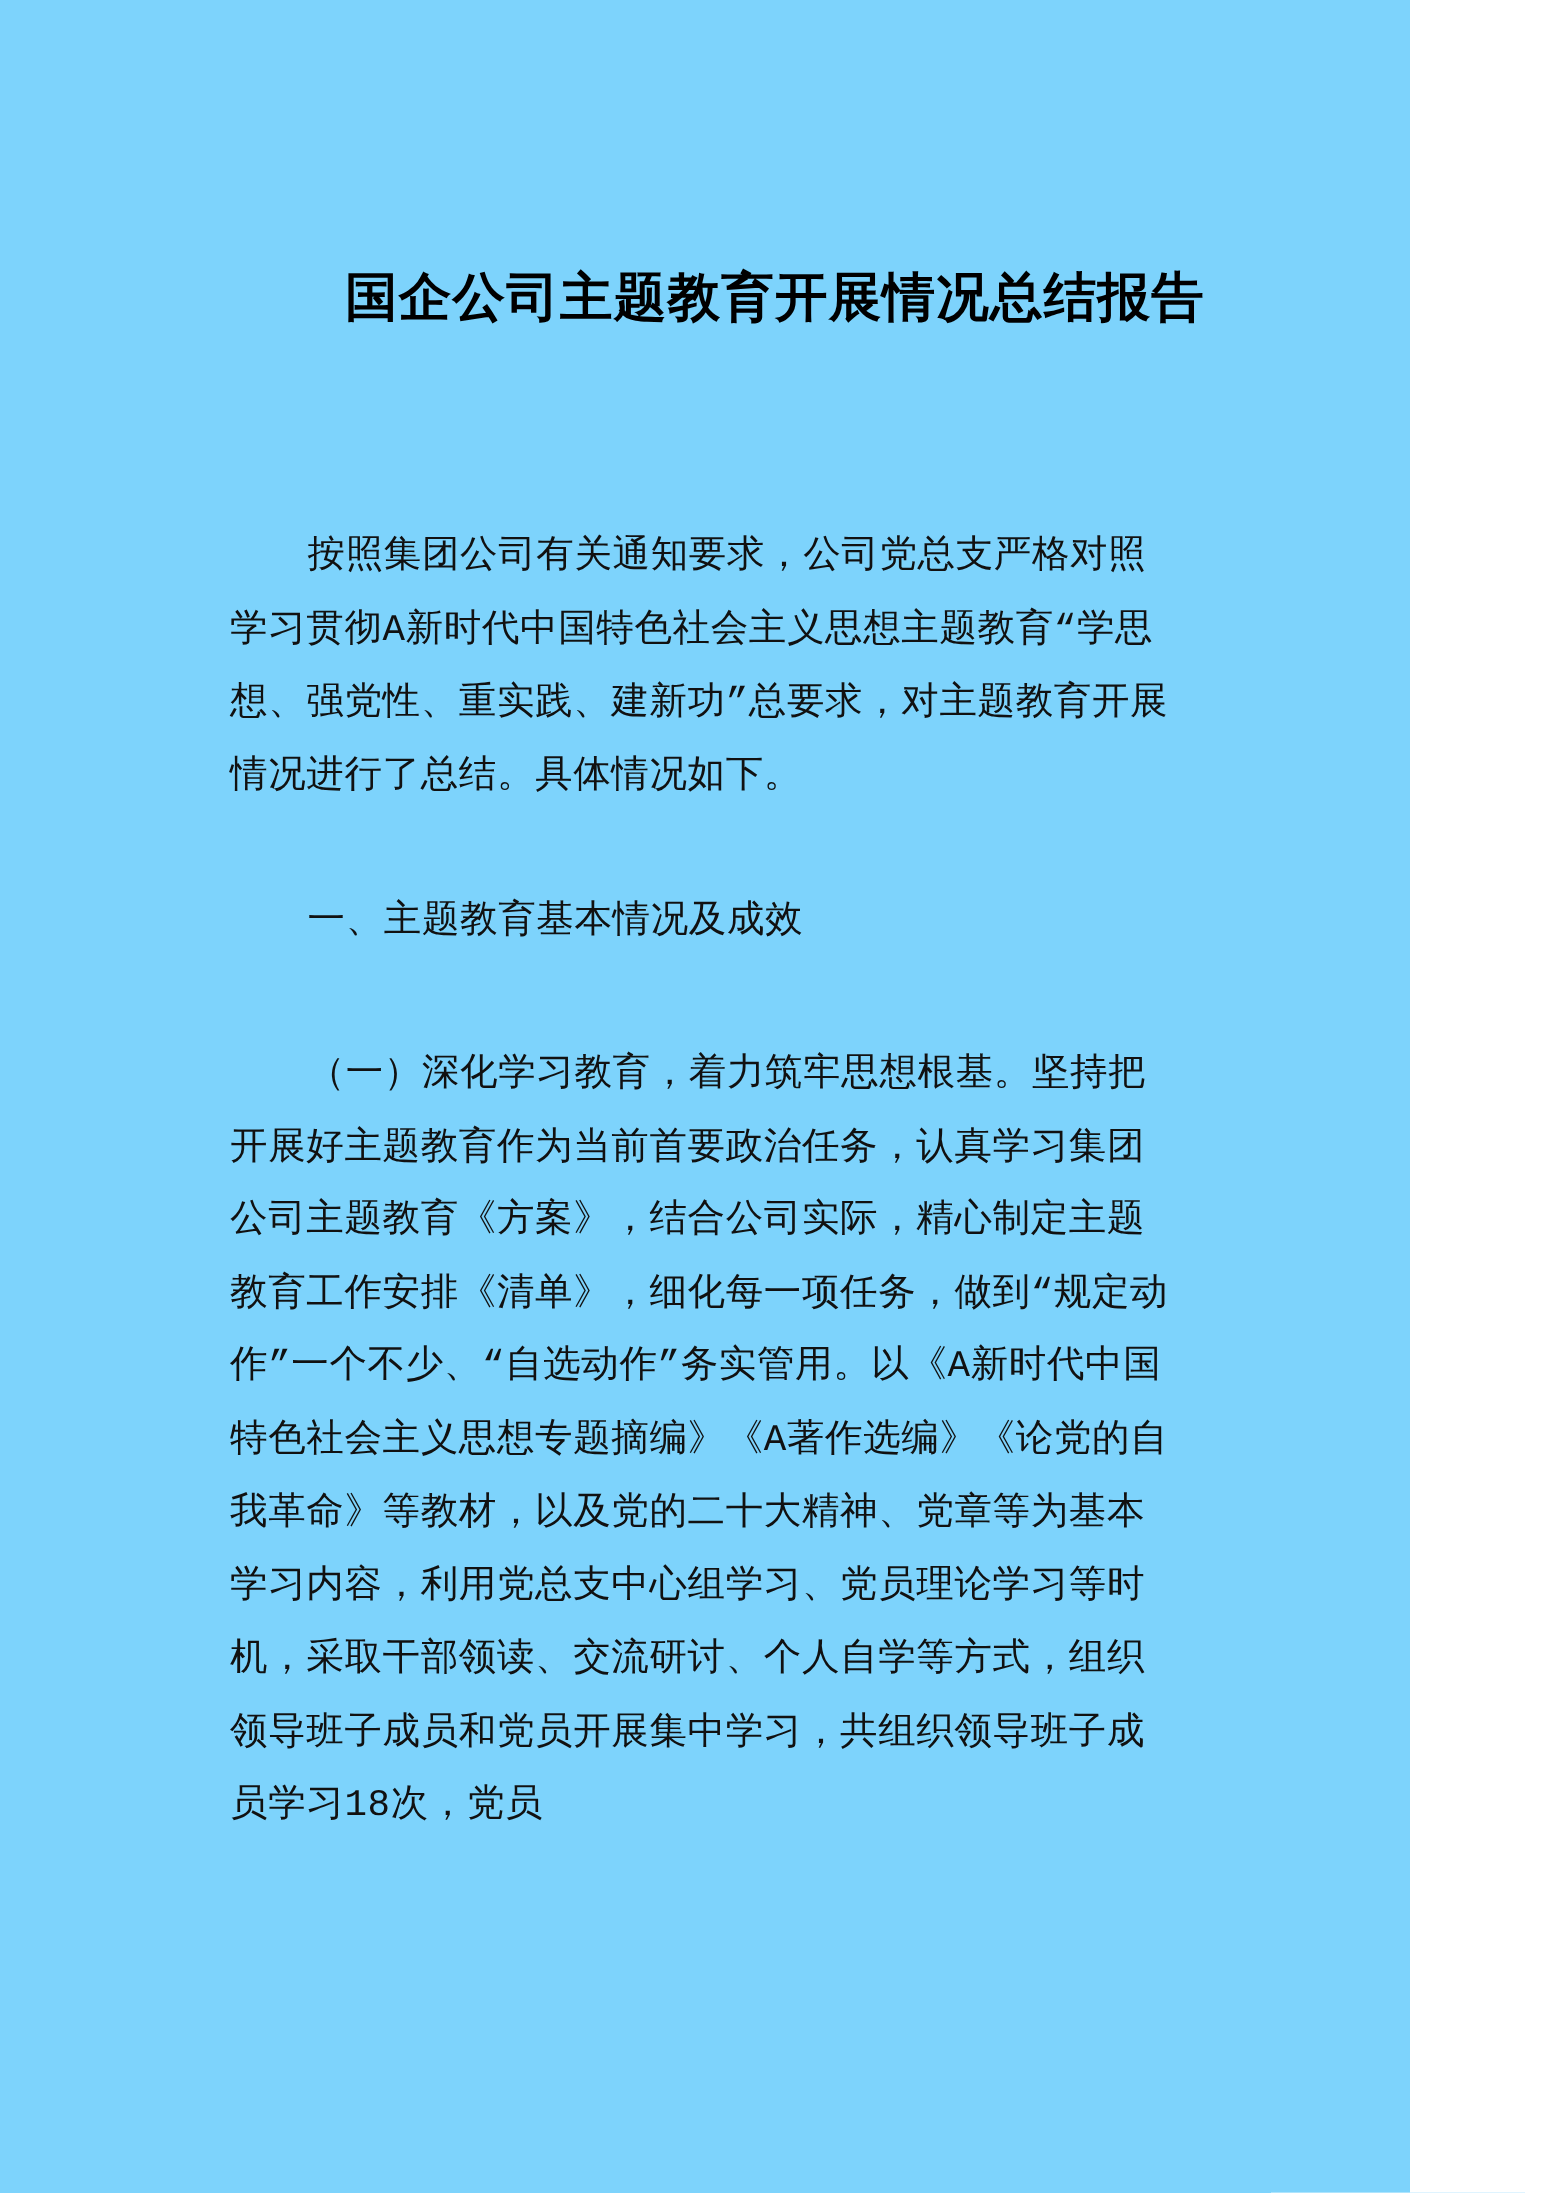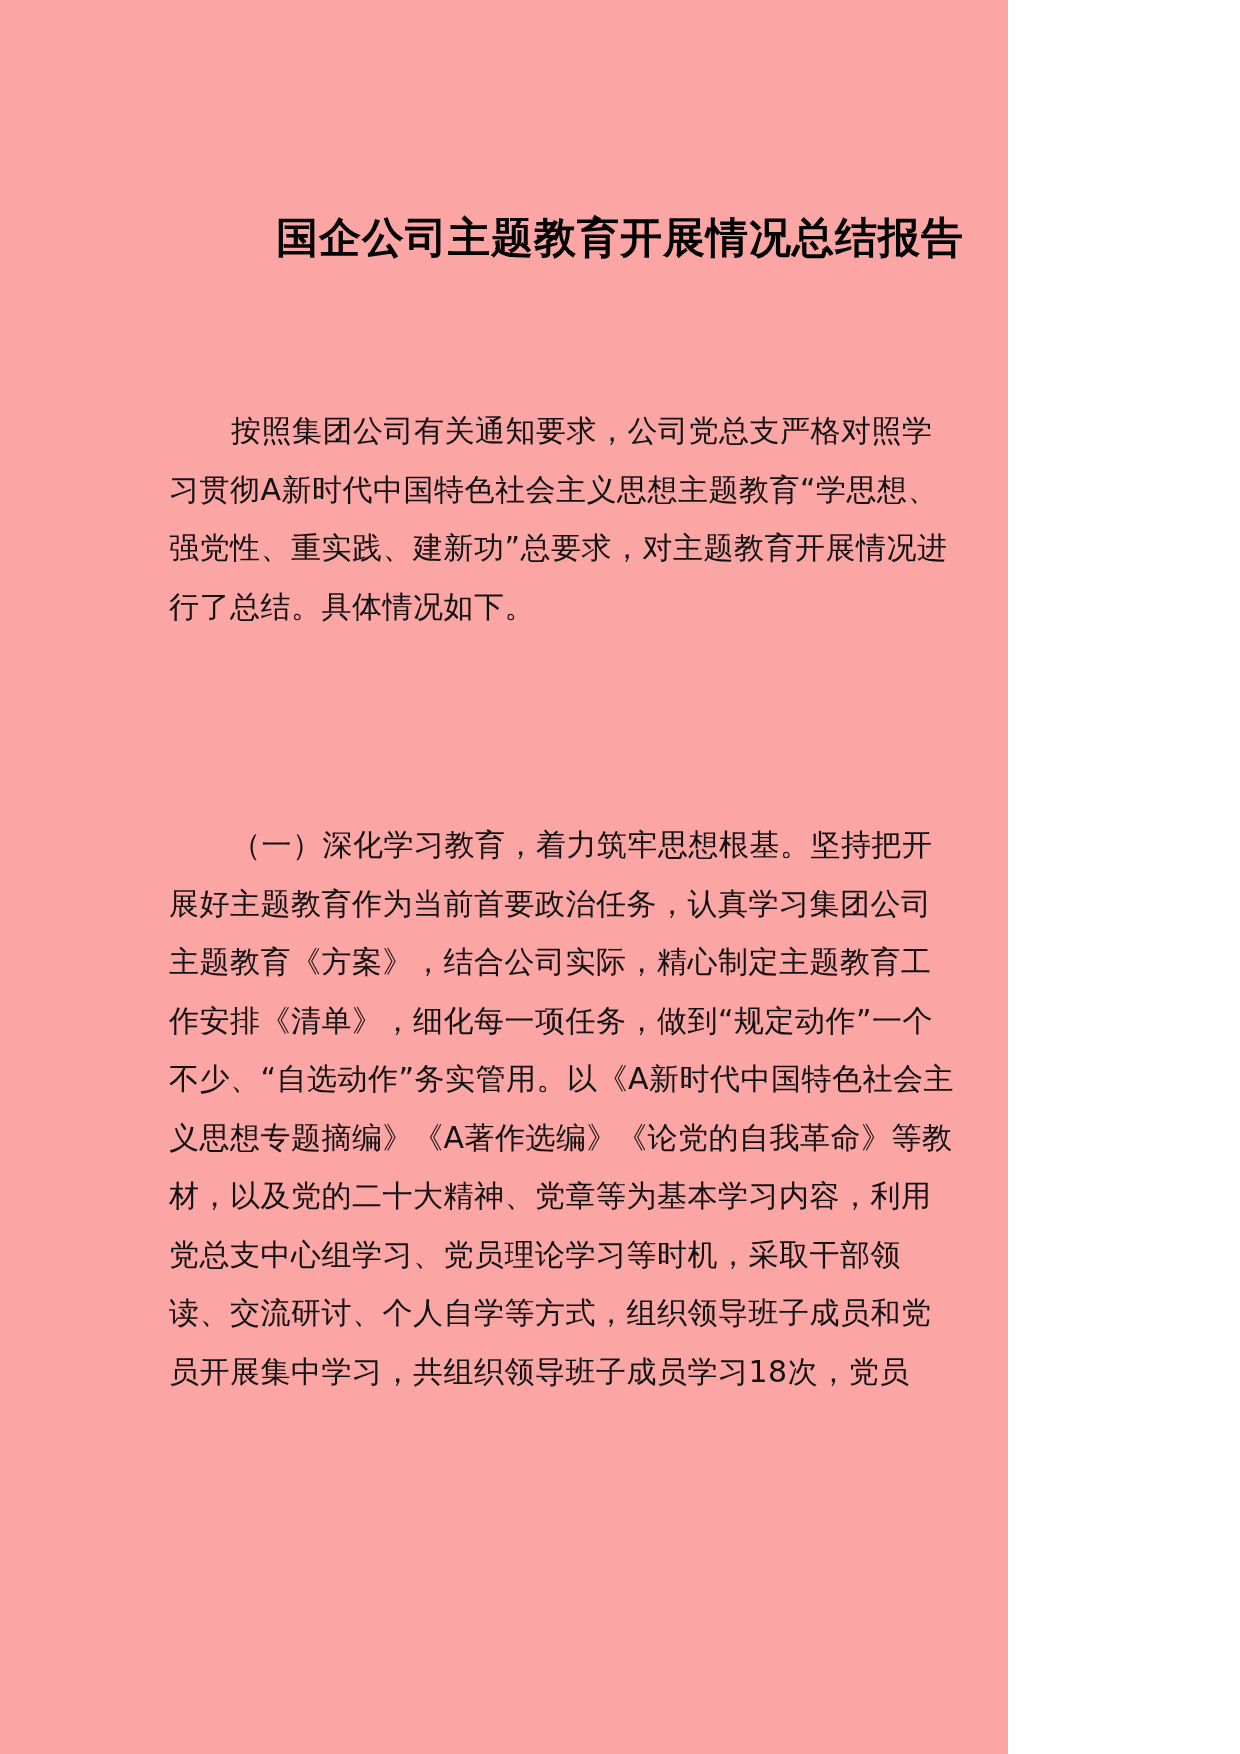--- a/index.html
+++ b/index.html
@@ -12,23 +12,23 @@
       height: 1754px;
       position: relative;
       overflow: hidden;
       font-family: "DejaVu Sans", "Liberation Sans", sans-serif;
       color: #111111;
     }
     .page {
       position: absolute;
       left: 0;
       top: 0;
-      width: 1008px;
+      width: 1128px;
       height: 1754px;
-      background: #fca5a5;
+      background: #7dd3fc;
     }
     .doc-title {
       position: absolute;
       left: 0;
       width: 1240px;
       top: 180px;
       text-align: center;
       font-size: 42px;
       font-weight: bold;
       letter-spacing: 1px;
@@ -39,36 +39,40 @@
       position: absolute;
       left: 168px;
       width: 790px;
       font-size: 30px;
       line-height: 58.5px;
       letter-spacing: 0.5px;
       color: #111111;
       word-break: break-all;
     }
     .para {
-      margin: 1px;
+      margin: 16px;
       text-indent: 62px;
+      font-family: Liberation Mono, monospace;
     }
     .intro { top: 401px; }
     .section-heading { top: 693px; }
     .para-1 { top: 815px; }
   </style>
 </head>
 <body>
 
 <div class="page">
 
   <h1 class="doc-title">国企公司主题教育开展情况总结报告</h1>
 
   <div class="body-text intro">
     <p class="para">按照集团公司有关通知要求，公司党总支严格对照学习贯彻A新时代中国特色社会主义思想主题教育“学思想、强党性、重实践、建新功”总要求，对主题教育开展情况进行了总结。具体情况如下。</p>
   </div>
 
+  <div class="body-text section-heading">
+    <p class="para">一、主题教育基本情况及成效</p>
+  </div>
 
   <div class="body-text para-1">
     <p class="para">（一）深化学习教育，着力筑牢思想根基。坚持把开展好主题教育作为当前首要政治任务，认真学习集团公司主题教育《方案》，结合公司实际，精心制定主题教育工作安排《清单》，细化每一项任务，做到“规定动作”一个不少、“自选动作”务实管用。以《A新时代中国特色社会主义思想专题摘编》《A著作选编》《论党的自我革命》等教材，以及党的二十大精神、党章等为基本学习内容，利用党总支中心组学习、党员理论学习等时机，采取干部领读、交流研讨、个人自学等方式，组织领导班子成员和党员开展集中学习，共组织领导班子成员学习18次，党员</p>
   </div>
 
 </div>
 
 </body></html>

